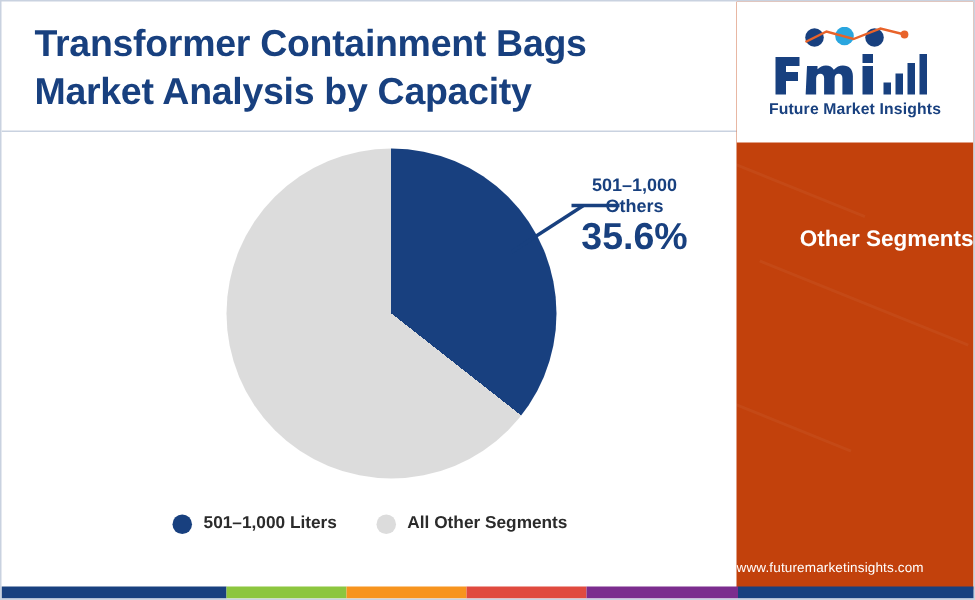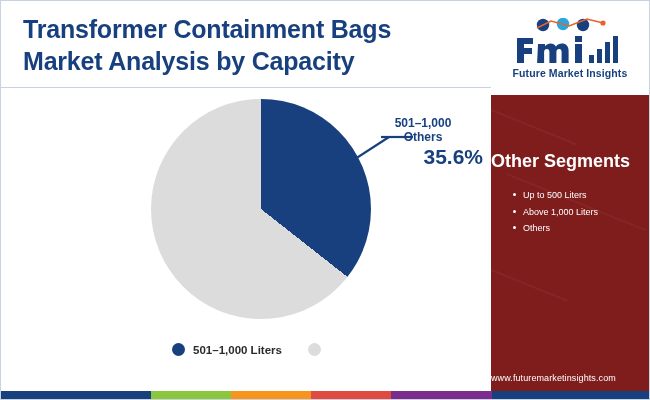--- a/index.html
+++ b/index.html
@@ -83,41 +83,39 @@
     width: 120px;
     text-align: center;
     color: #18407f;
   }
   #value-label .seg-name {
     font-size: 12px;
     font-weight: bold;
     line-height: 1.18;
   }
   #value-label .seg-value {
-    font-size: 21px;
+    font-size: 25px;
     font-weight: bold;
     line-height: 1.1;
     margin-top: 1px;
-    text-align: right;
   }
 
   
   #legend {
     position: absolute;
     left: 0;
     top: 342px;
     width: 491px;
     display: flex;
     justify-content: center;
     align-items: center;
     gap: 26px;
   }
   .legend-item {
     display: flex;
-    align-items: center;
     gap: 8px;
   }
   .legend-swatch {
     width: 13px;
     height: 13px;
     border-radius: 50%;
     flex: none;
   }
   .legend-text {
     font-size: 11.5px;
@@ -125,21 +123,21 @@
     font-weight: bold;
   }
 
   
   #right-panel {
     position: absolute;
     right: 0;
     top: 0;
     width: 158px;
     height: 392px;
-    background: #7f1d1d;
+    background: #c2410c;
     overflow: hidden;
   }
   
   #right-panel .streak {
     position: absolute;
     background: rgba(255,255,255,0.045);
     transform: rotate(22deg);
   }
 
   
@@ -165,23 +163,23 @@
     color: #18407f;
     margin-top: 3px;
     letter-spacing: 0.1px;
   }
 
   #other-seg-title {
     position: absolute;
     left: 0;
     top: 150px;
     width: 158px;
-    text-align: left;
+    text-align: right;
     color: #ffffff;
-    font-size: 18px;
+    font-size: 15px;
     font-weight: bold;
   }
   #other-seg-list {
     position: absolute;
     left: 22px;
     top: 186px;
     width: 130px;
     margin: 0;
     padding: 0;
     list-style: none;
@@ -256,20 +254,21 @@
       <div class="seg-value">35.6%</div>
     </div>
 
     <div id="legend">
       <div class="legend-item">
         <span class="legend-swatch" style="background:#18407f"></span>
         <span class="legend-text">501–1,000 Liters</span>
       </div>
       <div class="legend-item">
         <span class="legend-swatch" style="background:#dcdcdc"></span>
+        <span class="legend-text">All Other Segments</span>
       </div>
     </div>
   </div>
 
   <div id="right-panel">
 
     <div class="streak" style="left:-30px; top:120px; width:120px; height:2px;"></div>
     <div class="streak" style="left:10px; top:200px; width:150px; height:2px;"></div>
     <div class="streak" style="left:-20px; top:280px; width:100px; height:2px;"></div>
 
@@ -297,25 +296,20 @@
           <rect x="86" y="31" width="5" height="14"></rect>
           <rect x="94" y="24" width="5" height="21"></rect>
           <rect x="102" y="18" width="5" height="27"></rect>
         </g>
       </svg>
       <div id="logo-sub">Future Market Insights</div>
     </div>
 
     <div id="other-seg-title">Other Segments</div>
 
-    <ul id="other-seg-list">
-      <li>Up to 500 Liters</li>
-      <li>Above 1,000 Liters</li>
-      <li>Others</li>
-    </ul>
 
     <div id="site-url">www.futuremarketinsights.com</div>
   </div>
 
   <div id="bottom-bar">
     <span style="width:150px;background:#18407f"></span>
     <span style="width:80px;background:#8cc63f"></span>
     <span style="width:80px;background:#f7941e"></span>
     <span style="width:80px;background:#e04a3f"></span>
     <span style="width:101px;background:#7b2d8e"></span>

